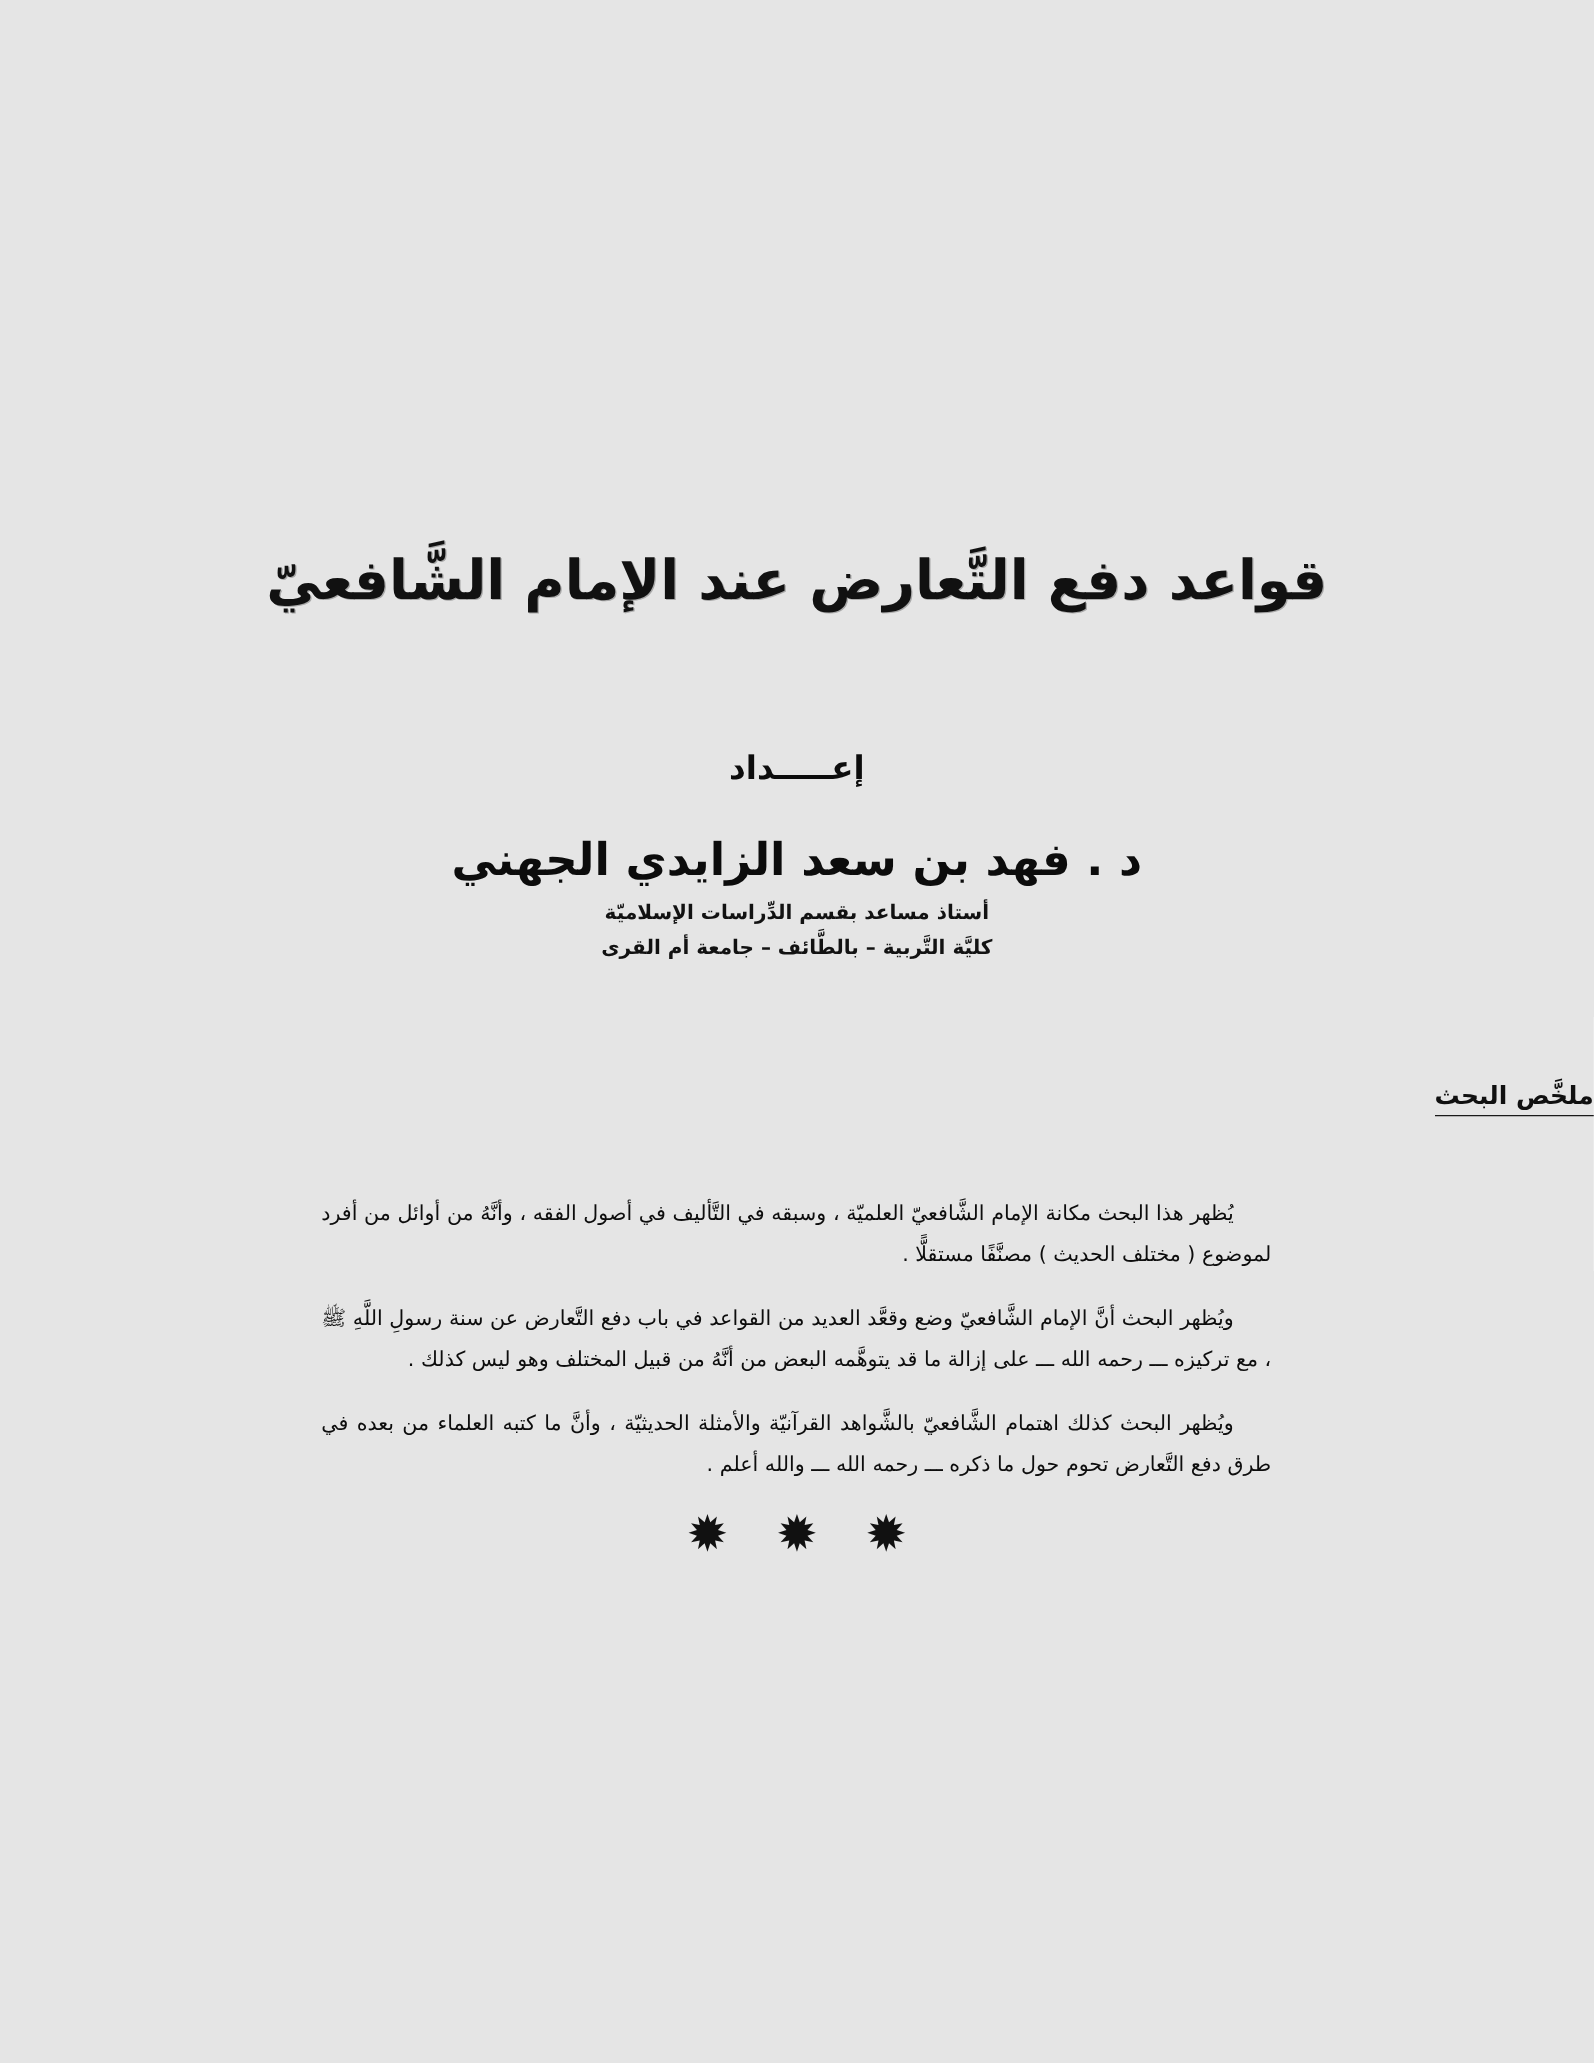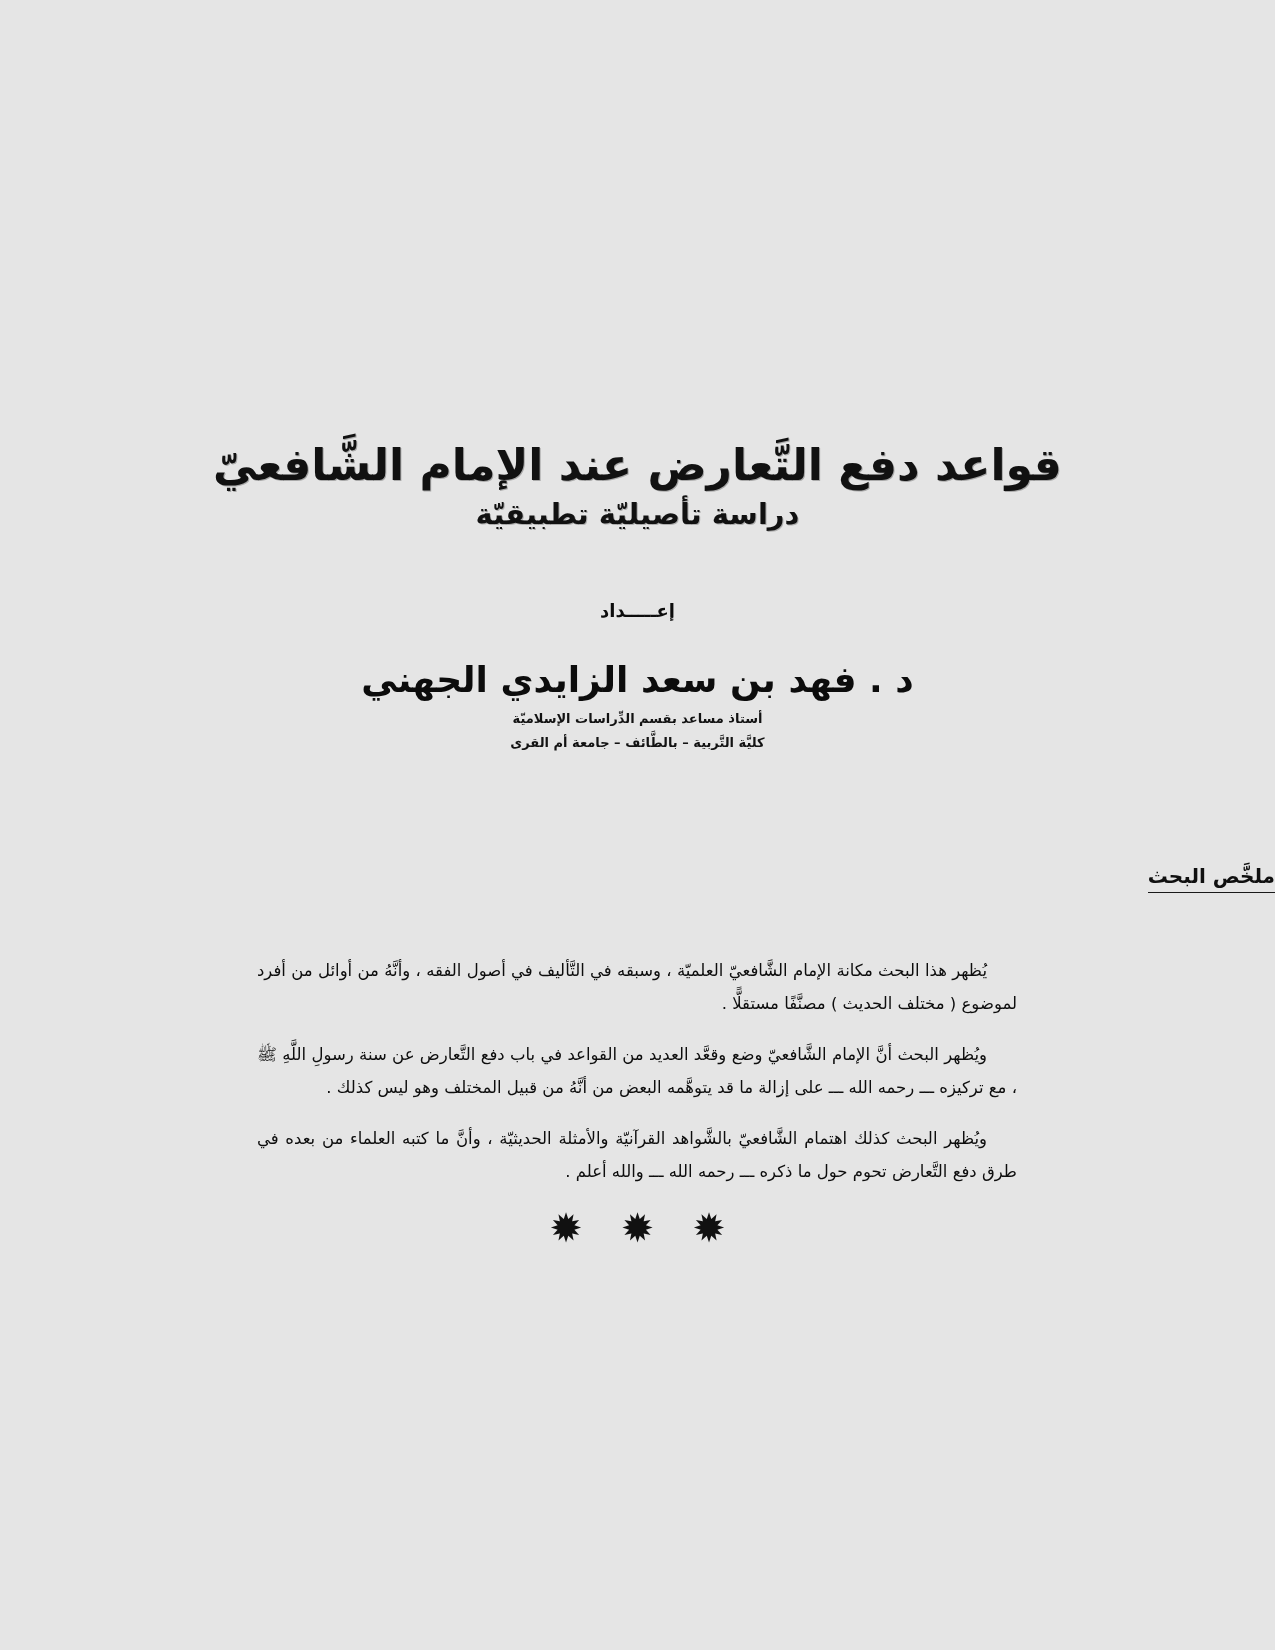--- a/index.html
+++ b/index.html
@@ -52,34 +52,34 @@
 
   
   .author-block {
     position: absolute;
     top: 600px;
     left: 0;
     right: 0;
     text-align: center;
   }
   .prepared-by {
-    font-size: 18px;
+    font-size: 26px;
     font-weight: 700;
     letter-spacing: 1px;
     margin: 0;
     color: #0c0c0c;
   }
   .author-name {
     font-size: 36px;
     font-weight: 700;
     margin: 38px 0 0 0;
     color: #0c0c0c;
   }
   .affiliation {
-    font-size: 13px;
+    font-size: 16px;
     font-weight: 600;
     margin: 11px 0 0 0;
     color: #121212;
   }
   .affiliation.second {
     margin-top: 9px;
   }
 
   
   .abstract-heading-wrap {
@@ -137,21 +137,20 @@
     display: inline-block;
   }
 </style>
 </head>
 <body>
 
 <div class="page">
 
   <div class="title-block">
     <h1 class="main-title">قواعد دفع التَّعارض عند الإمام الشَّافعيّ</h1>
-    <h2 class="sub-title">دراسة تأصيليّة تطبيقيّة</h2>
   </div>
 
   <div class="author-block">
     <div class="prepared-by">إعـــــداد</div>
     <div class="author-name">د .  فهد بن سعد الزايدي الجهني</div>
     <div class="affiliation">أستاذ مساعد بقسم الدِّراسات الإسلاميّة</div>
     <div class="affiliation second">كليَّة التَّربية – بالطَّائف – جامعة أم القرى</div>
   </div>
 
   <div class="abstract-heading-wrap">

